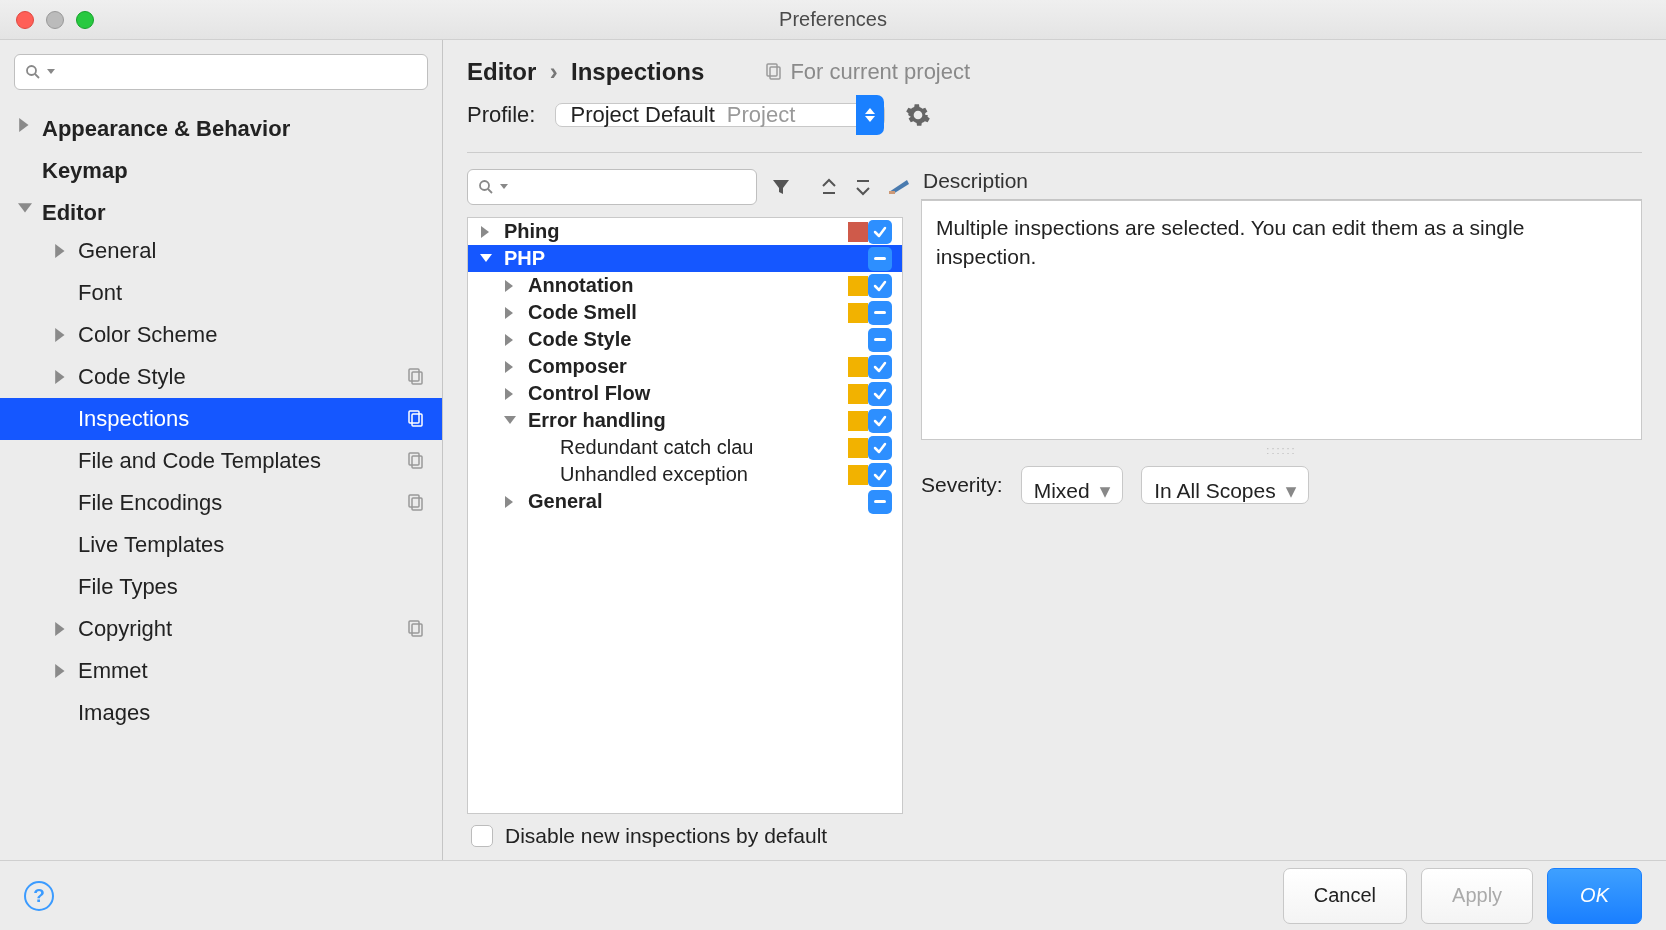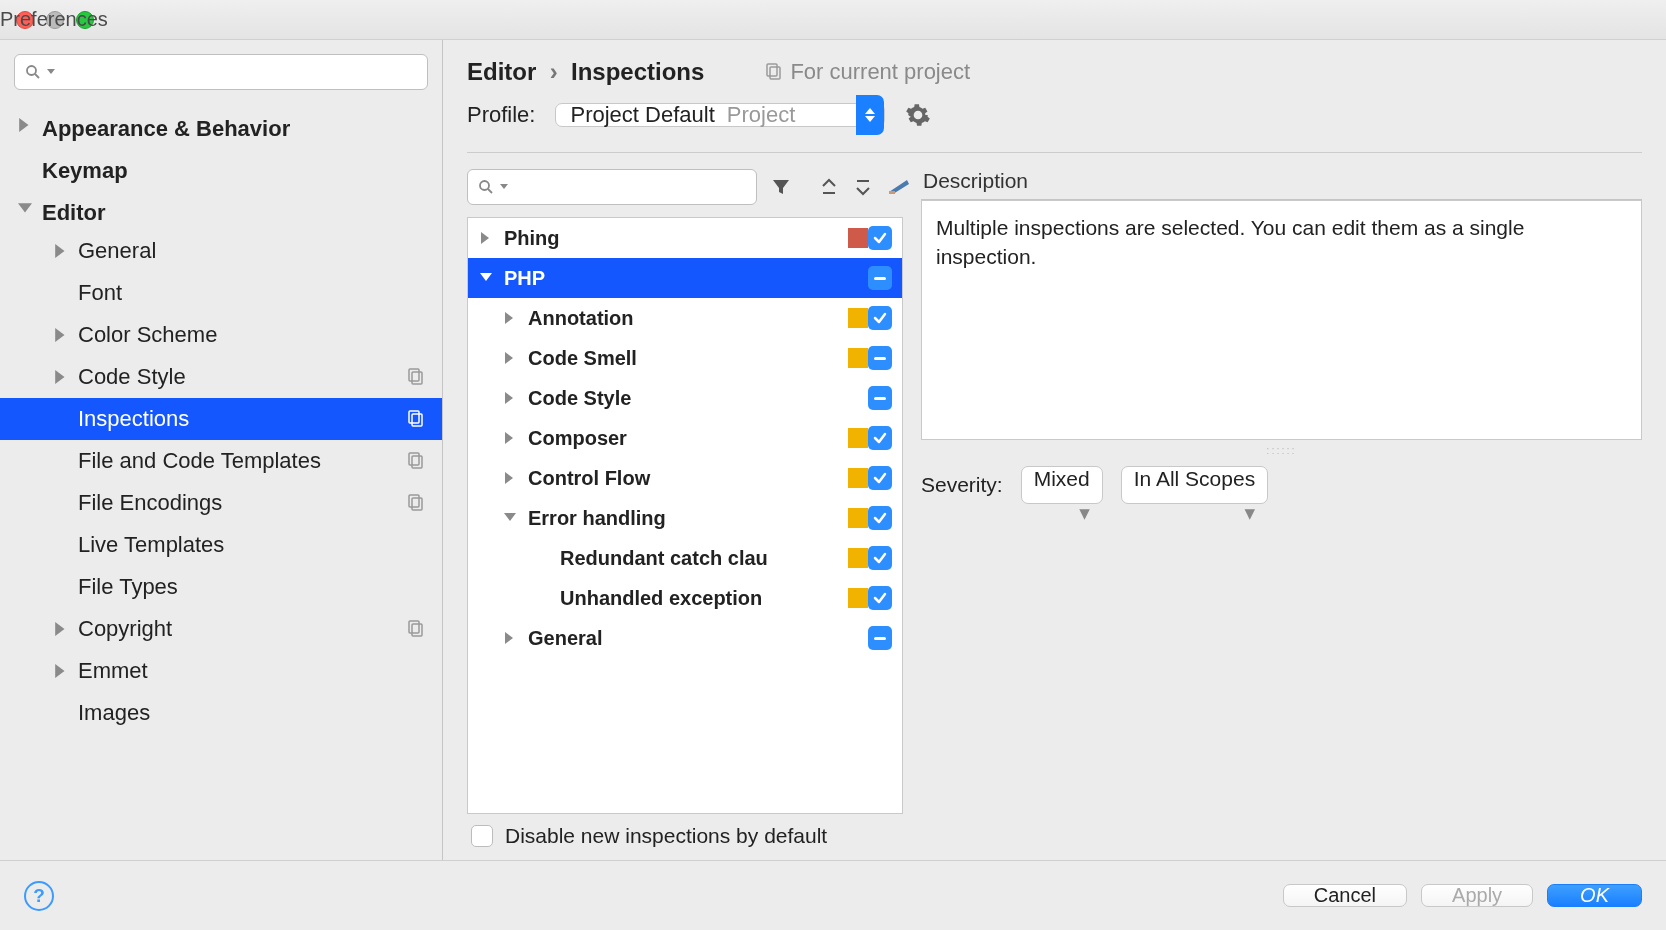--- a/index.html
+++ b/index.html
@@ -18,21 +18,21 @@
   border-bottom: 1px solid #d0d0d0;
   display: flex;
   align-items: center;
   position: relative;
 }
 .traffic { display: flex; gap: 12px; padding-left: 16px; }
 .dot { width: 18px; height: 18px; border-radius: 50%; }
 .dot.red { background: #ff5f57; border: 1px solid #e04840; }
 .dot.yellow { background: #bbb; border: 1px solid #999; }
 .dot.green { background: #28c940; border: 1px solid #16a12b; }
-.title { position: absolute; left:0; right:0; text-align:left; color:#4a4a4a; font-size: 20px; }
+.title { position: absolute; left:0; right:0; text-align:center; color:#4a4a4a; font-size: 20px; }
 .main { display: flex; height: calc(100% - 40px - 70px); }
 .sidebar {
   width: 443px;
   background: #ececec;
   border-right: 1px solid #c5c5c5;
   display: flex;
   flex-direction: column;
 }
 .search-wrap { padding: 14px 14px 8px; }
 .search-box {
@@ -83,57 +83,57 @@
 .left-col { display:flex; flex-direction:column; width:436px; }
 .toolbar { display:flex; align-items:center; gap:14px; margin-bottom:12px; }
 .small-search { width:300px; height:36px; background:#fff; border:1px solid #bfbfbf; border-radius:6px; display:flex; align-items:center; padding:0 10px; gap:6px; }
 .small-search input { border:none; outline:none; flex:1; font-size:18px; }
 .tb-icon { color:#666; cursor:pointer; }
 .divider { width:1px; height:26px; background:#c5c5c5; }
 
 .insp-tree {
   background:#fff; border:1px solid #c9c9c9; flex:1; min-height:0; overflow:auto;
 }
-.irow { display:flex; align-items:center; height:40px; padding: 0 10px 0 8px; }
+.irow { display:flex; align-items:center; height:27px; padding: 0 10px 0 8px; }
 .irow.selected { background:#1557ff; color:#fff; }
 .irow .ic { width:20px; display:flex; justify-content:center; }
 .irow .lbl { font-size:20px; font-weight:600; flex:1; overflow:hidden; white-space:nowrap; text-overflow:clip; }
 .irow.depth-0 { padding-left:8px; }
 .irow.depth-1 .lbl-wrap { padding-left:24px; }
 .irow.depth-2 .lbl-wrap { padding-left:56px; }
-.irow.depth-2 .lbl { font-weight:700; }
+.irow.depth-2 .lbl { font-weight:400; }
 .lbl-wrap { display:flex; align-items:center; gap:8px; flex:1; min-width:0; }
 .swatch { width:20px; height:20px; }
 .check {
   width:24px; height:24px; border-radius:5px; display:flex; align-items:center; justify-content:center;
   font-size:16px; font-weight:700; color:#fff;
 }
 .check.on { background:#2d8fff; }
 .check.mixed { background:#2d8fff; }
 .check.mixed::after { content:""; width:12px; height:3px; background:#fff; border-radius:2px; }
 .check.on svg { display:block; }
 
 .disable-row { display:flex; align-items:center; gap:12px; padding:10px 4px 0; font-size:21px; }
 .disable-row .cb { width:22px; height:22px; border:1px solid #bcbcbc; border-radius:5px; background:#fff; }
 
 .right-col { flex:1; display:flex; flex-direction:column; }
 .desc-label { font-size:21px; border-bottom:1px solid #c5c5c5; padding:0 0 6px 2px; color:#333; }
 .desc-box { background:#fff; border:1px solid #c9c9c9; height:240px; padding:12px 14px; font-size:21px; line-height:1.4; }
 .grip { align-self:center; margin:4px 0 10px; color:#bbb; letter-spacing:2px; font-size:11px;}
 .sev-row { display:flex; align-items:center; gap:18px; font-size:21px; }
-.dd { background:#fff; border:1px solid #c8c8c8; border-radius:7px; height:38px; padding:0 12px; display:flex; align-items:flex-end; gap:10px;flex-direction:column; }
+.dd { background:#fff; border:1px solid #c8c8c8; border-radius:7px; height:38px; padding:0 12px; display:flex; align-items:flex-end; gap:10px; }
 .dd .tri { color:#888; }
 
 .footer {
   height:70px; border-top:1px solid #cfcfcf; background:#ececec;
   display:flex; align-items:center; padding:0 24px; gap:14px;
 }
 .help { width:30px; height:30px; border:2px solid #3b9bff; color:#3b9bff; border-radius:50%; display:flex; align-items:center; justify-content:center; font-weight:700; }
 .spacer { flex:1; }
-.btn { height:23px; padding:0 30px; border-radius:7px; font-size:20px; cursor:pointer; display:flex; align-items:center; border:1px solid #c8c8c8; background:linear-gradient(#fff,#f4f4f4); }
+.btn { height:56px; padding:0 30px; border-radius:7px; font-size:20px; cursor:pointer; display:flex; align-items:center; border:1px solid #c8c8c8; background:linear-gradient(#fff,#f4f4f4); }
 .btn.disabled { color:#aaa; }
 .btn.primary { background:linear-gradient(#3ea0ff,#1a7fff); color:#fff; border:1px solid #1a7fff; padding:0 32px;font-style:italic; }
 
 svg { display:block; }
 </style>
 </head>
 <body>
 
 <div class="titlebar">
   <div class="traffic">

